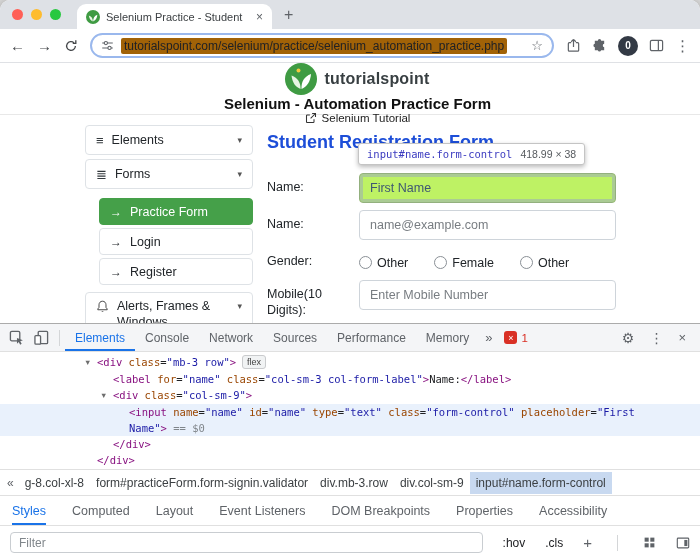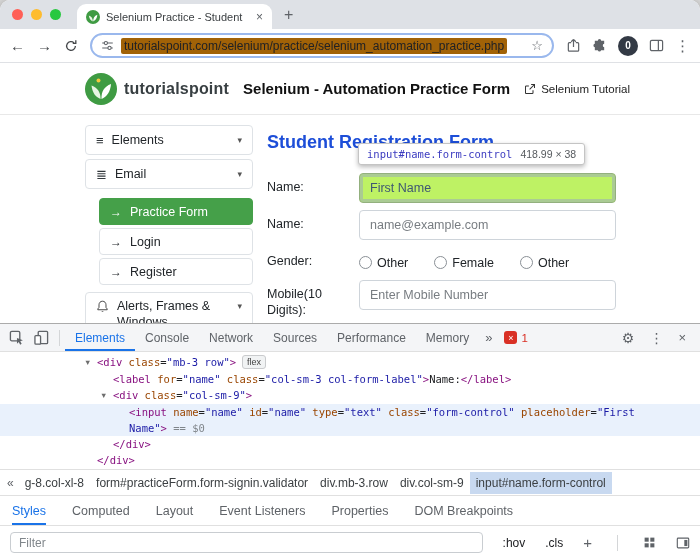--- a/index.html
+++ b/index.html
@@ -22,21 +22,21 @@
   .nav-ic { font-size:15px; color:#44474a; line-height:1; }
   .omnibox { flex:1; height:25px; border:2px solid #9ab8ed; border-radius:14px; display:flex; align-items:center; padding:0 9px; gap:7px; background:#fff; min-width:0; }
   .url { font-size:12px; color:#202124; background:#a16207; padding:1px 3px; border-radius:2px; white-space:nowrap; overflow:hidden; }
   .omni-star { margin-left:auto; font-size:13px; color:#5f6368; }
   .tool-icons { display:flex; align-items:center; gap:11px; }
   .avatar { width:20px; height:20px; border-radius:50%; background:#333a45; color:#fff; font-size:10px; font-weight:bold; display:flex; align-items:center; justify-content:center; }
   .kebab { font-size:15px; color:#5f6368; }
 
   
   .page { height:260px; position:relative; overflow:hidden; background:#fff; }
-  .site-header { height:52px; display:flex; align-items:center; padding:0 70px 0 85px; border-bottom:1px solid #e8e8e8; }
+  .site-header { height:52px; display:flex; align-items:center; padding:0 70px 0 85px; border-bottom:1px solid #e8e8e8;flex-direction:column; }
   .logo { display:flex; align-items:center; gap:7px; }
   .logo-text { font-size:16px; font-weight:bold; color:#383f42; letter-spacing:.2px; }
   .site-title { flex:1; text-align:center; font-size:15px; font-weight:bold; color:#111; }
   .site-link { display:flex; align-items:center; gap:5px; font-size:11.5px; color:#222; white-space:nowrap; }
   .content { display:flex; padding:10px 84px 0 85px; gap:14px; }
   .sidebar { width:168px; flex:none; display:flex; flex-direction:column; }
   .side-card { height:30px; border:1px solid #dee2e6; border-radius:4px; display:flex; align-items:center; gap:8px; padding:0 10px; margin-bottom:4px; font-size:12.5px; color:#212529; background:#fff; }
   .hamb { font-size:13px; color:#33393d; }
   .chev { margin-left:auto; font-size:9px; color:#555; }
   .subnav { margin:5px 0 2px 14px; display:flex; flex-direction:column; gap:3px; }
@@ -192,21 +192,21 @@
 
     <div class="content">
       <div class="sidebar">
         <div class="side-card">
           <span class="hamb">≡</span>
           <span>Elements</span>
           <span class="chev">▾</span>
         </div>
         <div class="side-card">
           <span class="hamb">≣</span>
-          <span>Email</span>
+          <span>Forms</span>
           <span class="chev">▾</span>
         </div>
         <div class="subnav">
           <div class="subitem active">
             <span class="arr">→</span>
             <span>Practice Form</span>
           </div>
           <div class="subitem">
             <span class="arr">→</span>
             <span>Login</span>
@@ -340,22 +340,23 @@
           <span class="crumb">div.col-sm-9</span>
           <span class="crumb selected">input#name.form-control</span>
         </div>
     </div>
 
     <div class="dt-subtabs">
         <div class="dt-subtab active">Styles</div>
         <div class="dt-subtab">Computed</div>
         <div class="dt-subtab">Layout</div>
         <div class="dt-subtab">Event Listeners</div>
+        <div class="dt-subtab">DOM Breakpoints</div>
         <div class="dt-subtab">Properties</div>
-        <div class="dt-subtab">DOM Breakpoints</div>
+        <div class="dt-subtab">Accessibility</div>
       </div>
 
     <div class="dt-filter">
       <input class="filter-input" placeholder="Filter" style="">
       <span class="ftog">:hov</span>
       <span class="ftog">.cls</span>
       <span class="ftog plus">+</span>
       <span class="dt-divider"></span>
       <span class="fic">
         <svg width="13" height="13" viewBox="0 0 16 16" fill="#5f6368">

